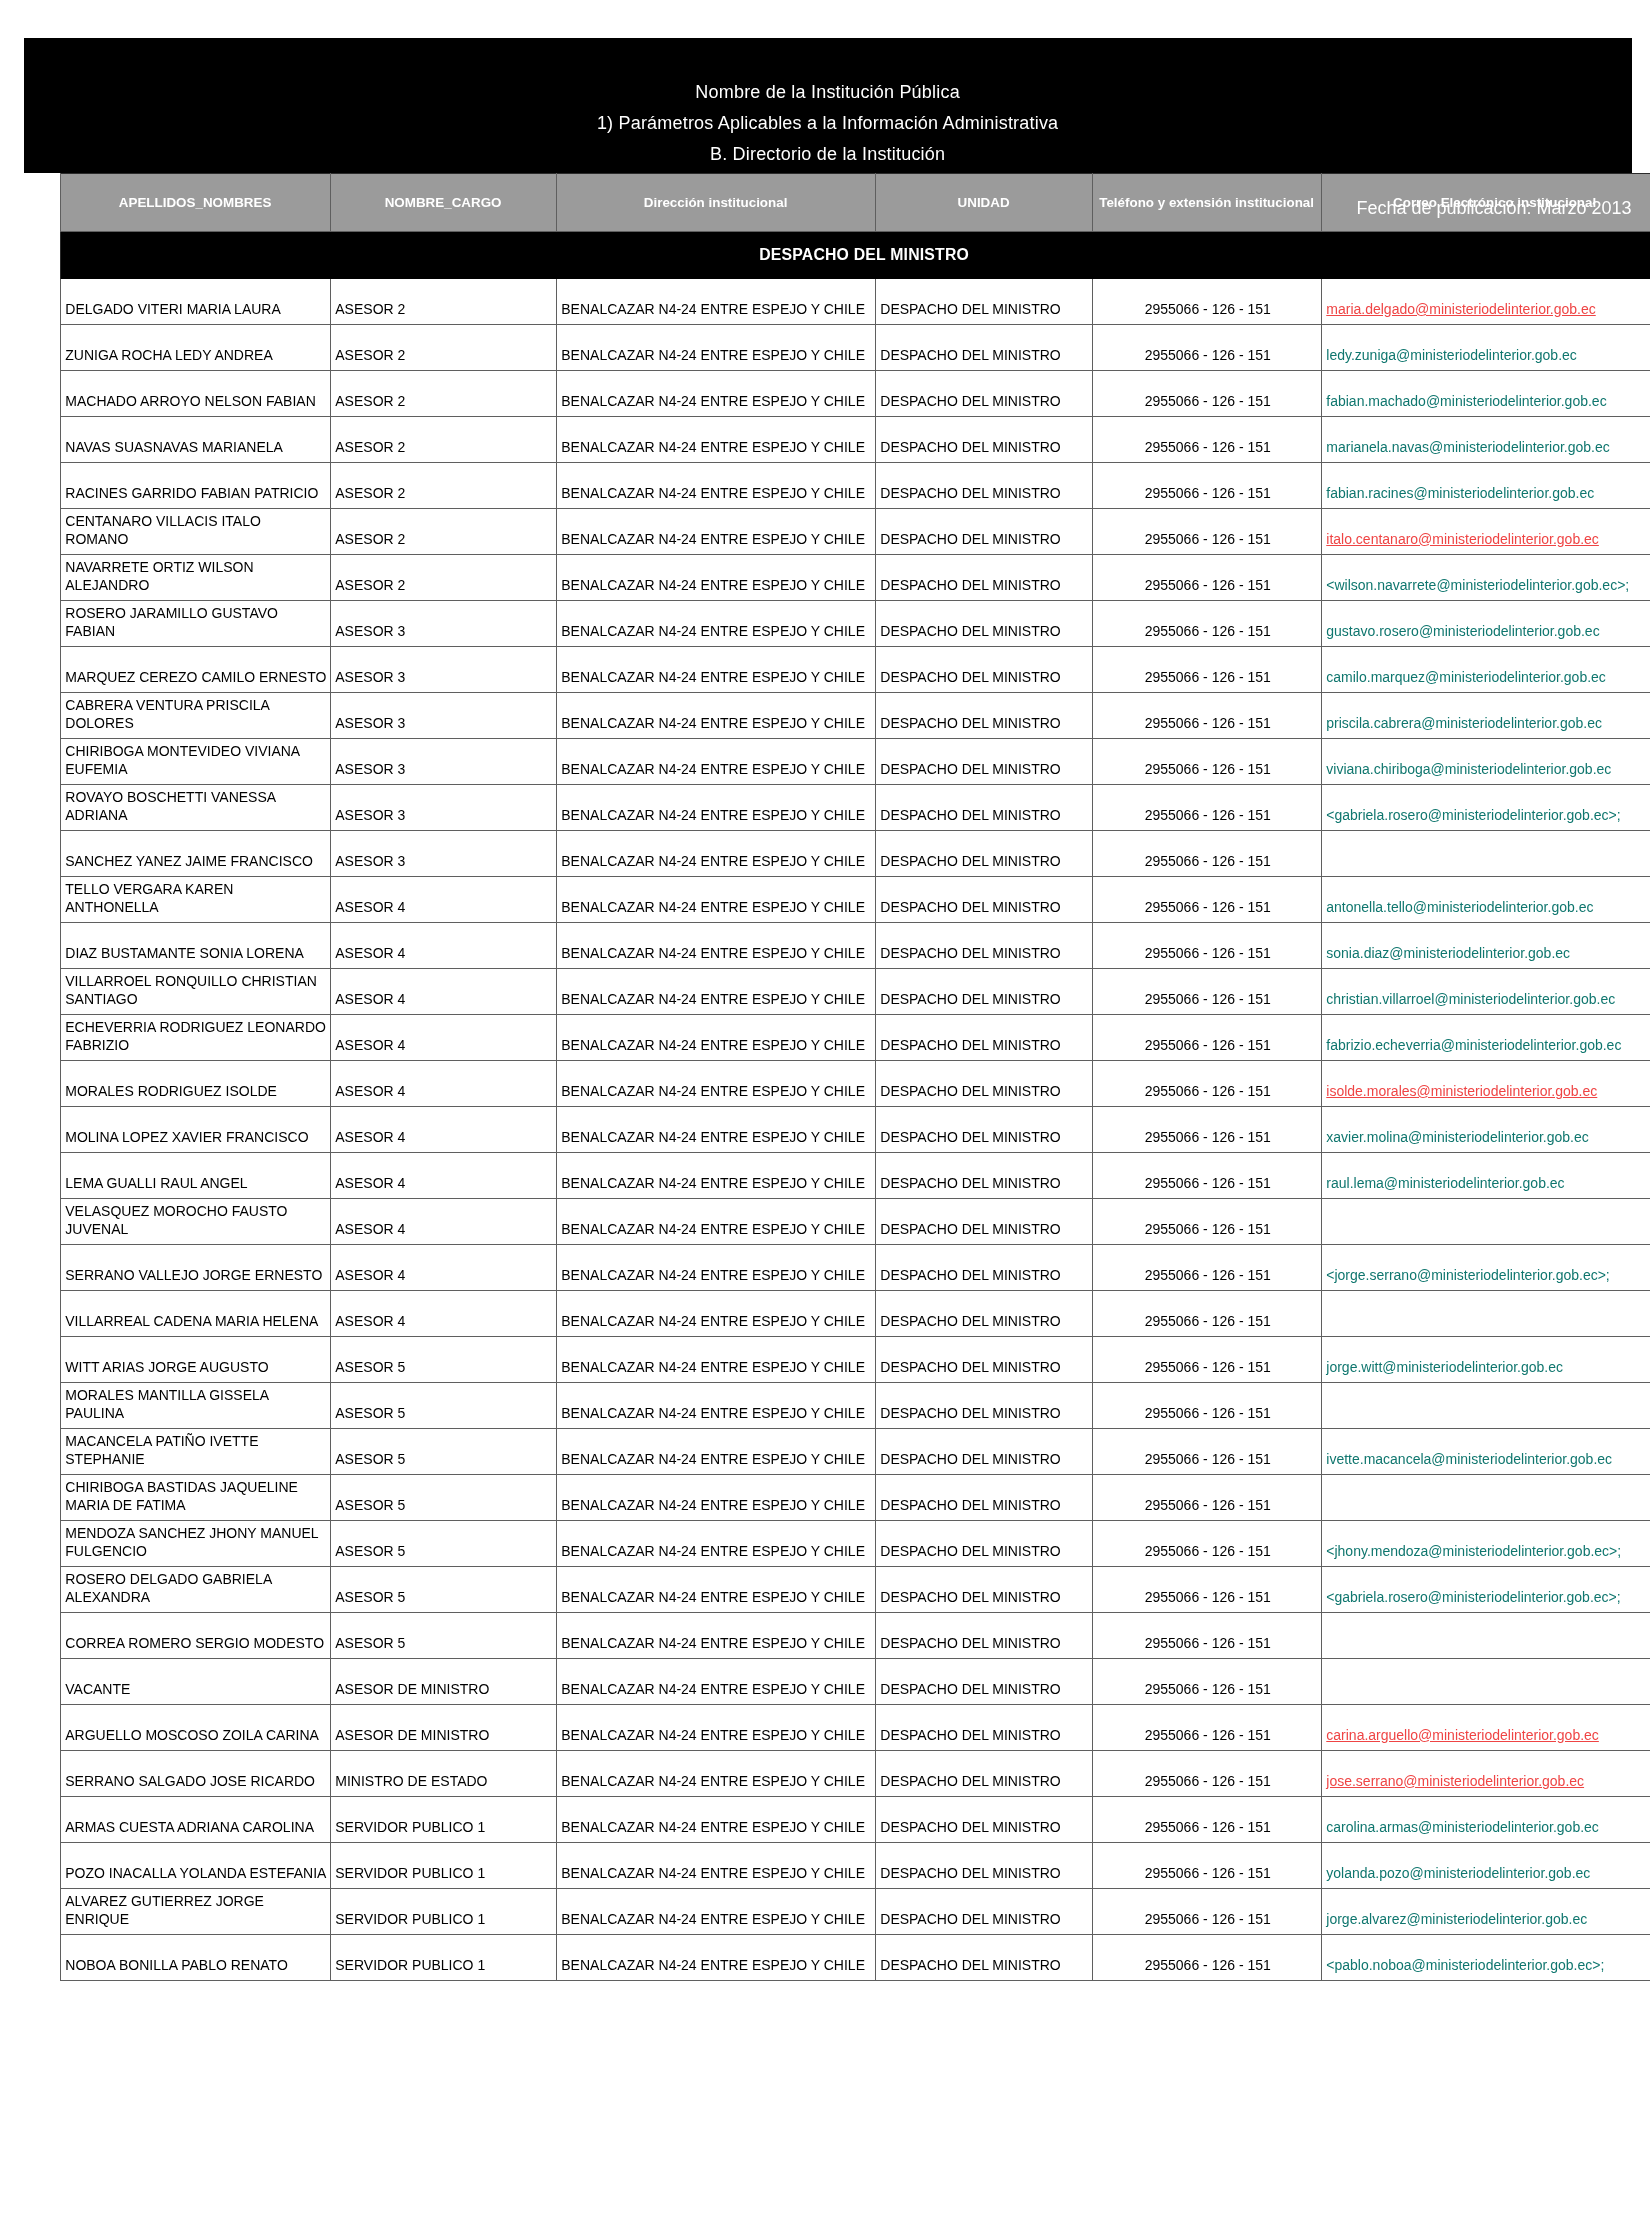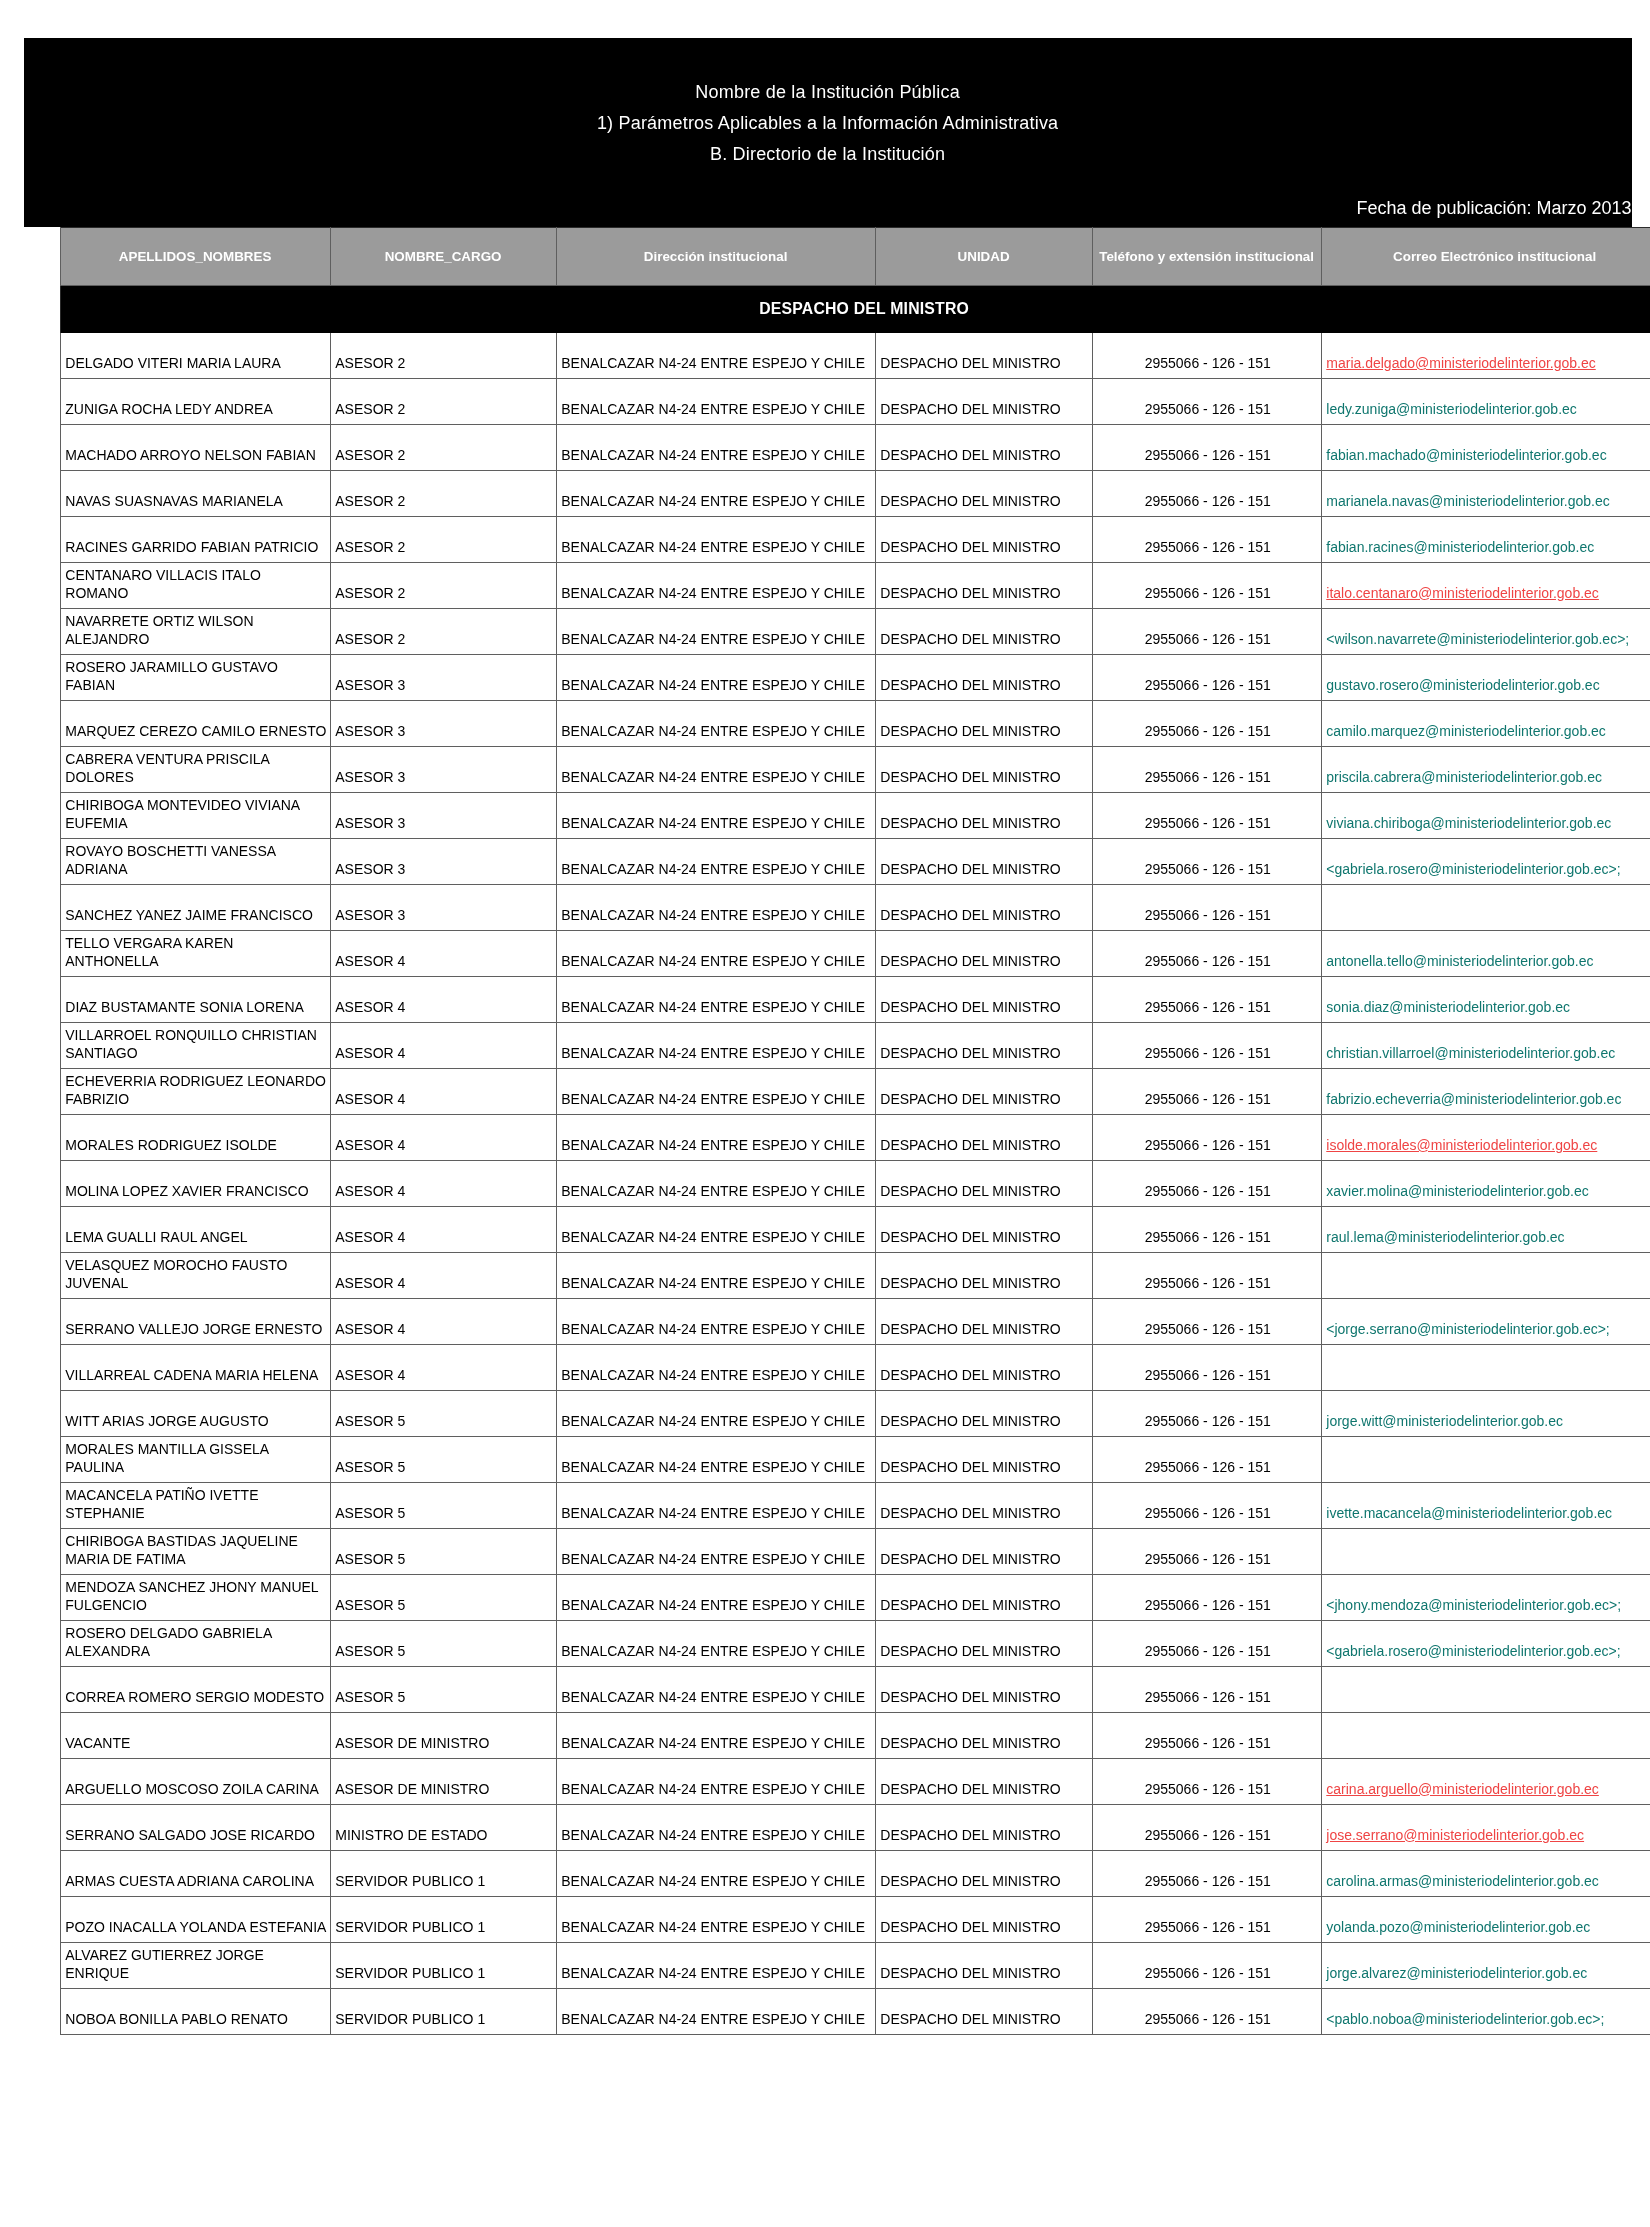--- a/index.html
+++ b/index.html
@@ -18,21 +18,21 @@
   .sheet {
     position: absolute;
     left: 23.6px;
     top: 38px;
     width: 1608px;
   }
   
   .title-block {
     background: #000000;
     color: #ffffff;
-    height: 189px;
+    height: 135px;
     box-sizing: border-box;
     padding-top: 39px;
   }
   .title-block .t-line {
     text-align: center;
     font-size: 18px;
     line-height: 31px;
     font-weight: 400;
     letter-spacing: 0.2px;
   }

